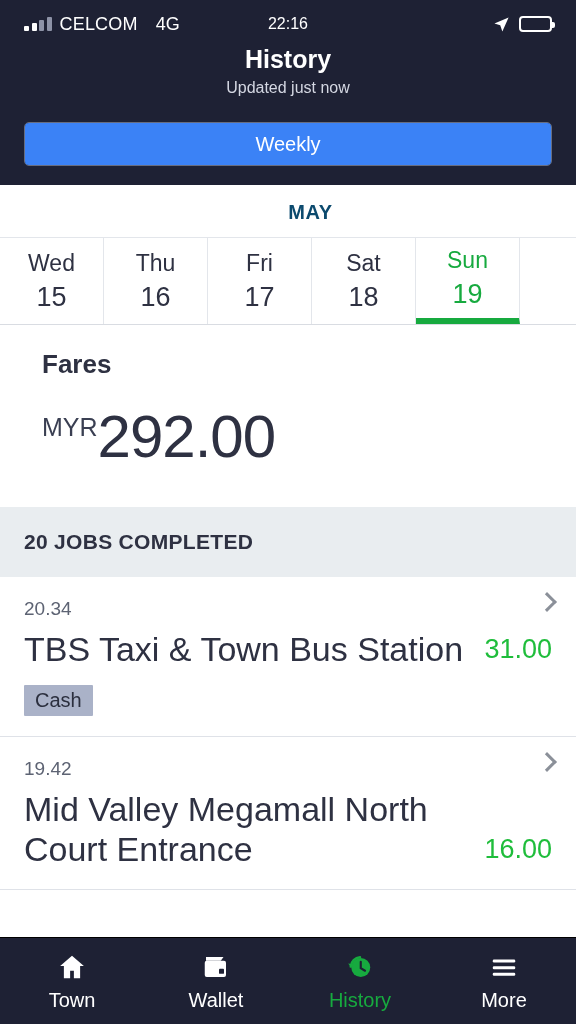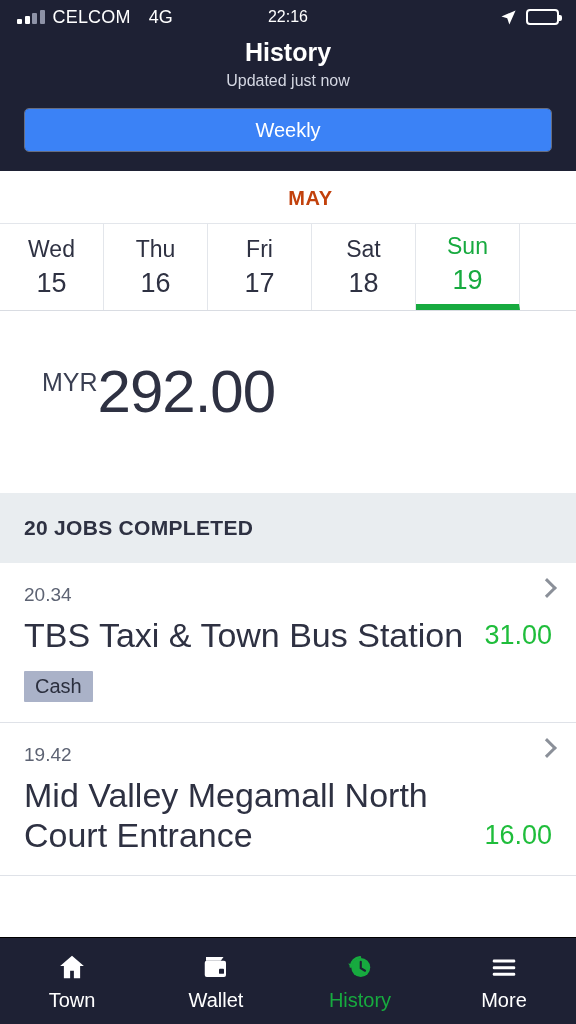--- a/index.html
+++ b/index.html
@@ -5,21 +5,21 @@
   * { box-sizing: border-box; margin: 0; padding: 0; }
   html, body {
     width: 576px; height: 1024px;
     font-family: "Liberation Sans", sans-serif;
     background: #ffffff;
     overflow: hidden;
   }
   #app { position: relative; width: 576px; height: 1024px; overflow: hidden; }
 
   
-  .header { background: #1e2134; color: #ffffff; padding: 1px; }
+  .header { background: #1e2134; color: #ffffff; padding: 8px; }
   .statusbar {
     height: 32px; display: flex; align-items: center;
     padding: 0 16px; position: relative;
   }
   .sb-left { display: flex; align-items: center; gap: 8px; }
   .bars { display: flex; align-items: flex-end; gap: 2.5px; height: 14px; }
   .bars i { display: block; width: 5px; background: #ffffff; border-radius: 1px; }
   .bars i:nth-child(1) { height: 5px; }
   .bars i:nth-child(2) { height: 8px; }
   .bars i:nth-child(3) { height: 11px; background: #8d92a6; }
@@ -56,21 +56,21 @@
   }
   .seg {
     flex: 1; display: flex; align-items: center; justify-content: center;
     font-size: 20px; color: #ffffff; background: #3b82f6; cursor: pointer;
   }
   .seg.active { background: #555c6e; }
 
   
   .month {
     text-align: center; font-size: 20px; font-weight: bold;
-    color: #c2410c; letter-spacing: .6px; padding: 16px 0 13px;
+    color: #0c4a6e; letter-spacing: .6px; padding: 16px 0 13px;
     background: #ffffff;
     margin-left: 45px;
   }
 
   
   .datestrip {
     display: flex; background: #ffffff;
     border-top: 1px solid #e3e6eb; border-bottom: 1px solid #d9dce2;
     height: 88px; overflow: hidden;
   }
@@ -200,20 +200,21 @@
       <span class="dow">Sat</span>
       <span class="dnum">18</span>
     </div>
     <div class="day active">
       <span class="dow">Sun</span>
       <span class="dnum">19</span>
     </div>
   </div>
 
   <div class="fares">
+    <div class="fares-label">Fares</div>
     <div class="fares-amount">
       <span class="cur">MYR</span>
       <span class="amt">292.00</span>
     </div>
   </div>
 
   <div class="jobs-head">20 JOBS COMPLETED</div>
 
   <div class="joblist">
 

